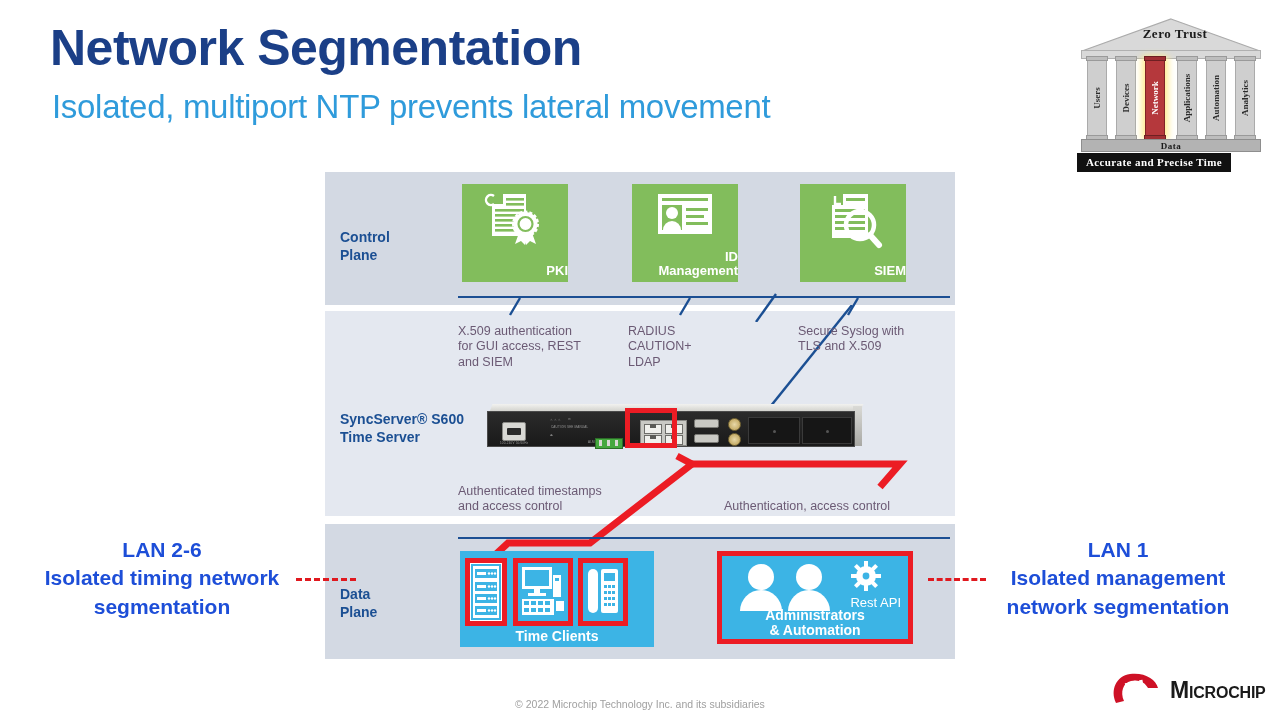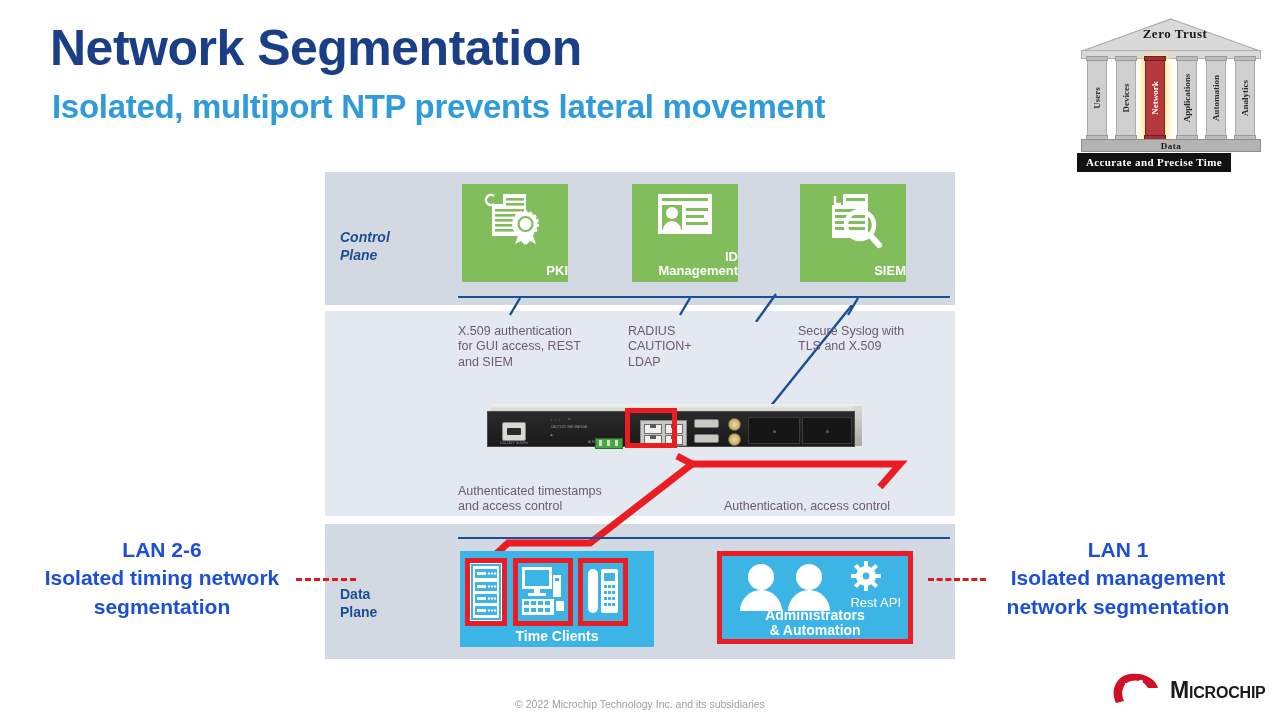--- a/index.html
+++ b/index.html
@@ -10,21 +10,21 @@
   .slide{position:absolute;inset:0;}
 
   
   .title{
     position:absolute;left:50px;top:22px;
     font-size:50px;font-weight:bold;color:#1b3f87;letter-spacing:-0.5px;
     line-height:1.05;white-space:nowrap;
   }
   .subtitle{
     position:absolute;left:52px;top:90px;
-    font-size:33px;font-weight:bold;color:#2f9bdb;letter-spacing:-0.3px;
+    font-size:33px;font-weight:normal;color:#2f9bdb;letter-spacing:-0.3px;
     line-height:1.05;white-space:nowrap;
   }
 
   
   .zt{position:absolute;left:1073px;top:18px;width:196px;height:140px;}
   .zt-roof{position:absolute;left:8px;top:0;width:180px;height:34px;}
   .zt-roof-label{
     position:absolute;left:12px;top:8px;width:180px;text-align:center;
     font-family:"Liberation Serif",serif;font-size:13px;font-weight:bold;
     color:#1a1a1a;letter-spacing:0.5px;
@@ -60,21 +60,21 @@
 
   
   .panel{position:absolute;}
   .panel-ctrl{left:325px;top:172px;width:630px;height:133px;background:#d3d9e3;}
   .panel-mid{left:325px;top:311px;width:630px;height:205px;background:#e4e8f0;}
   .panel-data{left:325px;top:524px;width:630px;height:135px;background:#d3d9e3;}
 
   .plane-label{
     position:absolute;font-size:14px;font-weight:bold;color:#1b4f93;line-height:1.25;
   }
-  .lbl-ctrl{left:340px;top:229px;font-style:italic;}
+  .lbl-ctrl{left:340px;top:229px;}
   .lbl-mid{left:340px;top:411px;}
   .lbl-data{left:340px;top:586px;}
 
   
   .gtile{
     position:absolute;top:184px;width:106px;height:98px;background:#82bd5c;
   }
   .gtile .tlabel{
     position:absolute;left:0;bottom:4px;width:100%;text-align:right;
     font-size:13px;font-weight:bold;color:#ffffff;line-height:1.08;
@@ -232,20 +232,24 @@
     <div class="zt-band">Accurate and Precise Time</div>
   </div>
 
   <div class="panel panel-ctrl"></div>
   <div class="panel panel-mid"></div>
   <div class="panel panel-data"></div>
 
   <div class="plane-label lbl-ctrl">
     <span>Control</span><br>
     <span>Plane</span>
+  </div>
+  <div class="plane-label lbl-mid">
+    <span>SyncServer® S600</span><br>
+    <span>Time Server</span>
   </div>
   <div class="plane-label lbl-data">
     <span>Data</span><br>
     <span>Plane</span>
   </div>
 
   <div class="gtile" id="tile-pki">
     <svg class="gicon" width="62" height="58" viewBox="0 0 62 58">
       <rect x="8" y="2" width="34" height="42" fill="#ffffff"></rect>
       <rect x="8" y="2" width="11" height="10" fill="#82bd5c"></rect>

